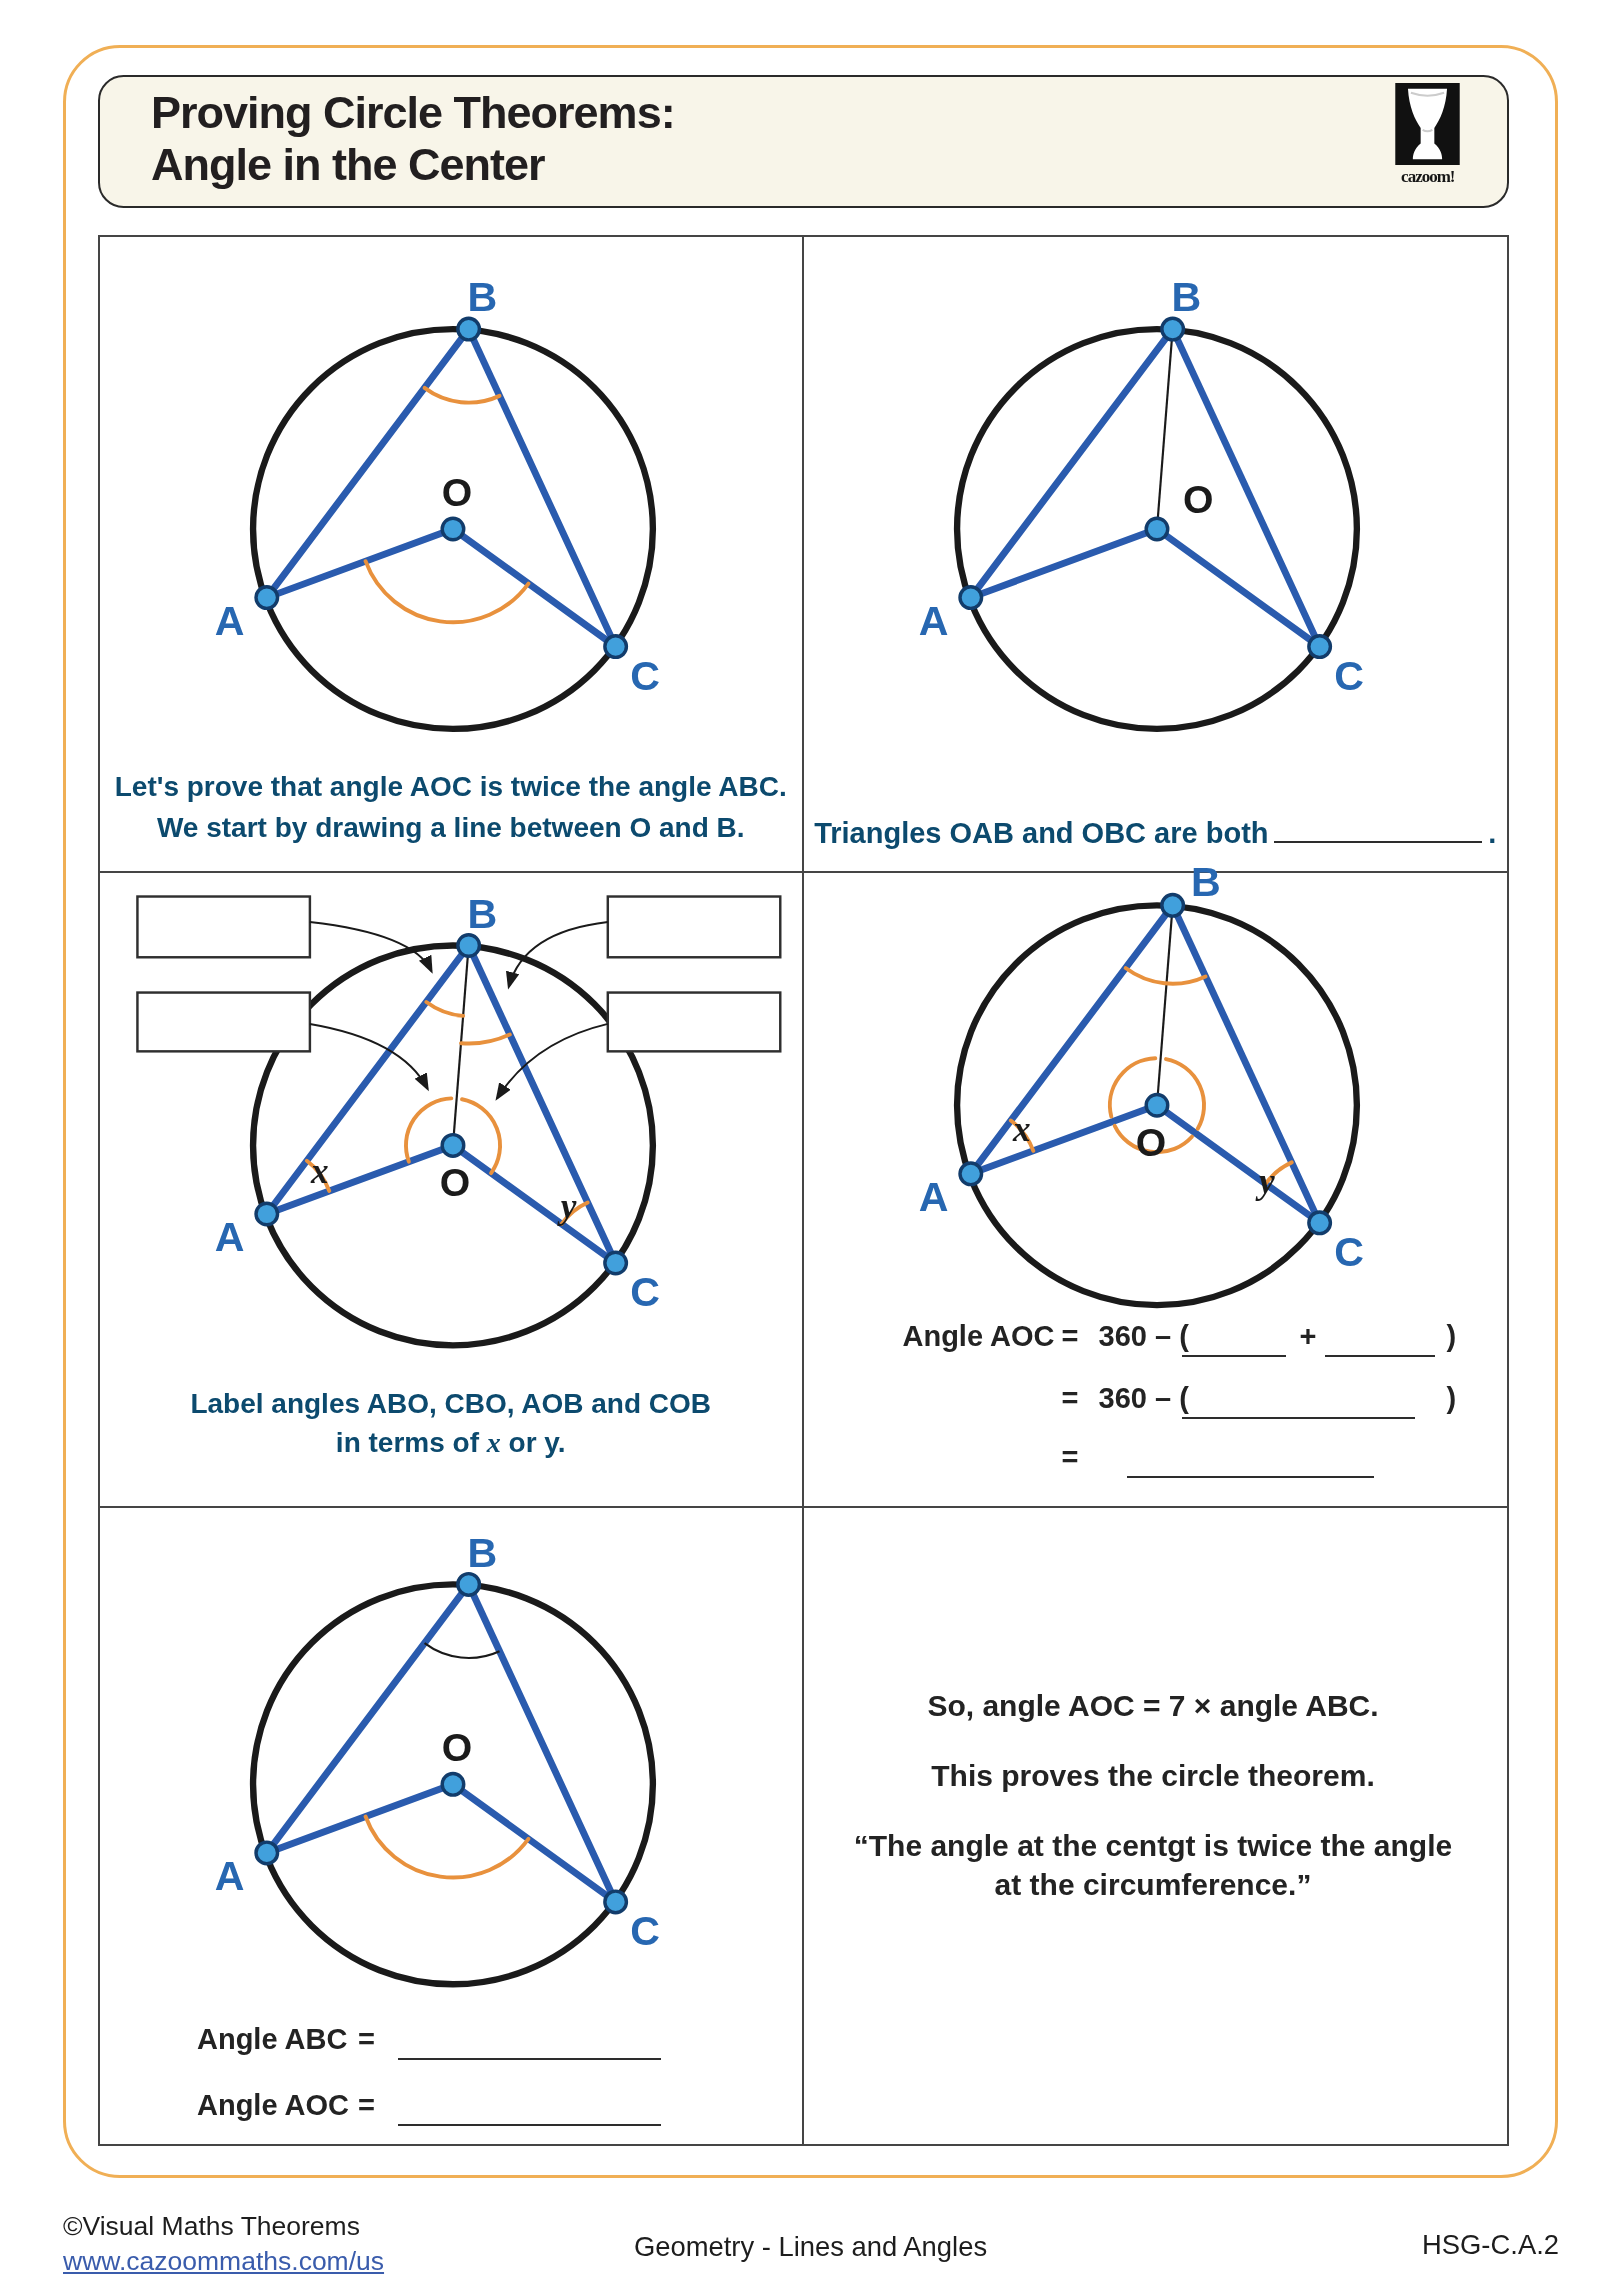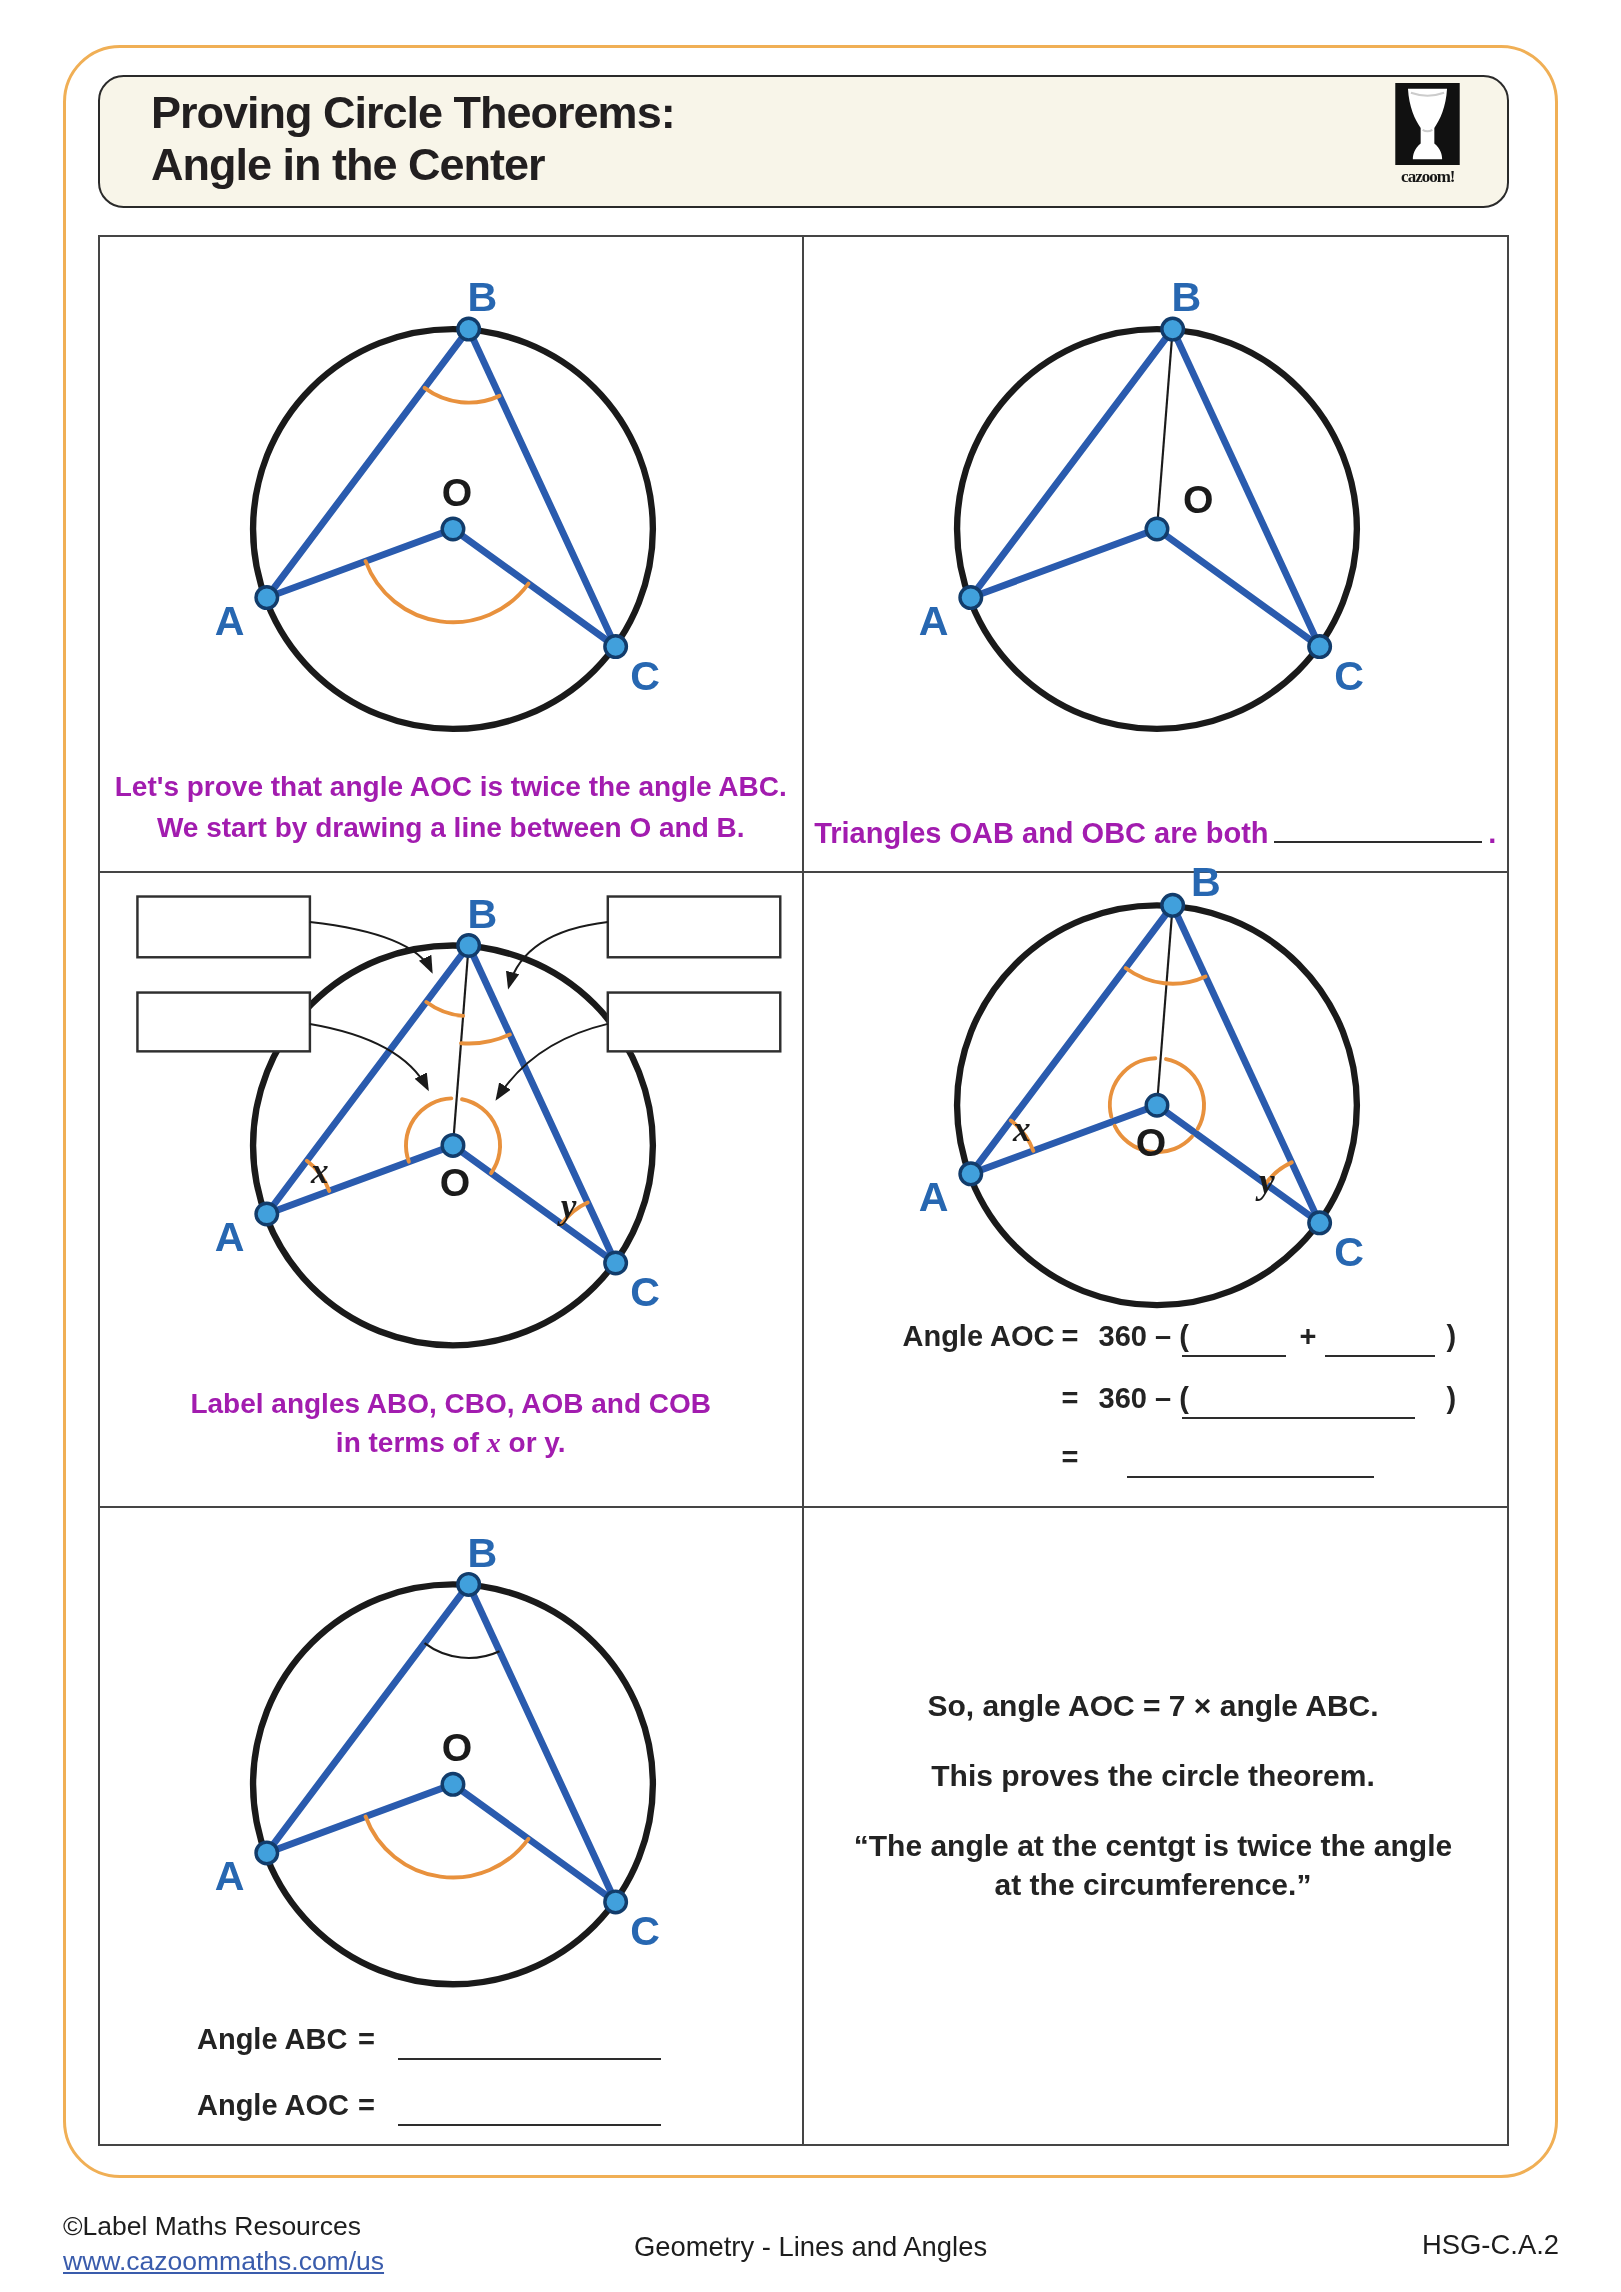--- a/index.html
+++ b/index.html
@@ -18,21 +18,21 @@
         color:#161616;margin-top:-2px;letter-spacing:-1px;}
   
   .grid{position:absolute;left:98px;top:235px;width:1411px;height:1911px;
         border:2.9px solid #454545;box-sizing:border-box;
         display:grid;grid-template-columns:1fr 1fr;grid-template-rows:1fr 1fr 1fr;}
   .panel{position:relative;box-sizing:border-box;overflow:visible;}
   .panel.br{border-right:2.9px solid #454545;}
   .panel.bb{border-bottom:2.9px solid #454545;}
   .diagram{position:absolute;left:0;top:0;overflow:visible;}
   .caption{position:absolute;left:0;width:100%;text-align:center;
-        font-weight:bold;color:#a21caf;}
+        font-weight:bold;color:#0c4a6e;}
   .cap1{top:529px;font-size:28px;line-height:41px;}
   .cap2{top:574px;font-size:29px;}
   .cap3{top:511px;font-size:28px;line-height:39px;}
   .blank{display:inline-block;border-bottom:2.9px solid #2d2d2d;height:1.02em;
         vertical-align:baseline;margin:0 5.9px;}
   .ser{font-family:"Liberation Serif",serif;font-style:italic;font-weight:bold;}
   
   .eq{position:absolute;font-size:29px;font-weight:bold;color:#232323;white-space:nowrap;}
   .uline{position:absolute;border-bottom:2.9px solid #2d2d2d;height:35px;}
   
@@ -262,20 +262,20 @@
       <div class="statement">
         <p>So, angle AOC = 7 × angle ABC.</p>
         <p>This proves the circle theorem.</p>
         <p>“The angle at the centgt is twice the angle at the circumference.”</p>
       </div>
     </div>
 
   </div>
 
   <div class="footer-left">
-    <div>©Label Maths Resources</div>
+    <div>©Visual Maths Theorems</div>
     <div class="footer-url">www.cazoommaths.com/us</div>
   </div>
   <div class="footer-center">Geometry - Lines and Angles</div>
   <div class="footer-right">HSG-C.A.2</div>
 
 </div>
 
 
 </body></html>

